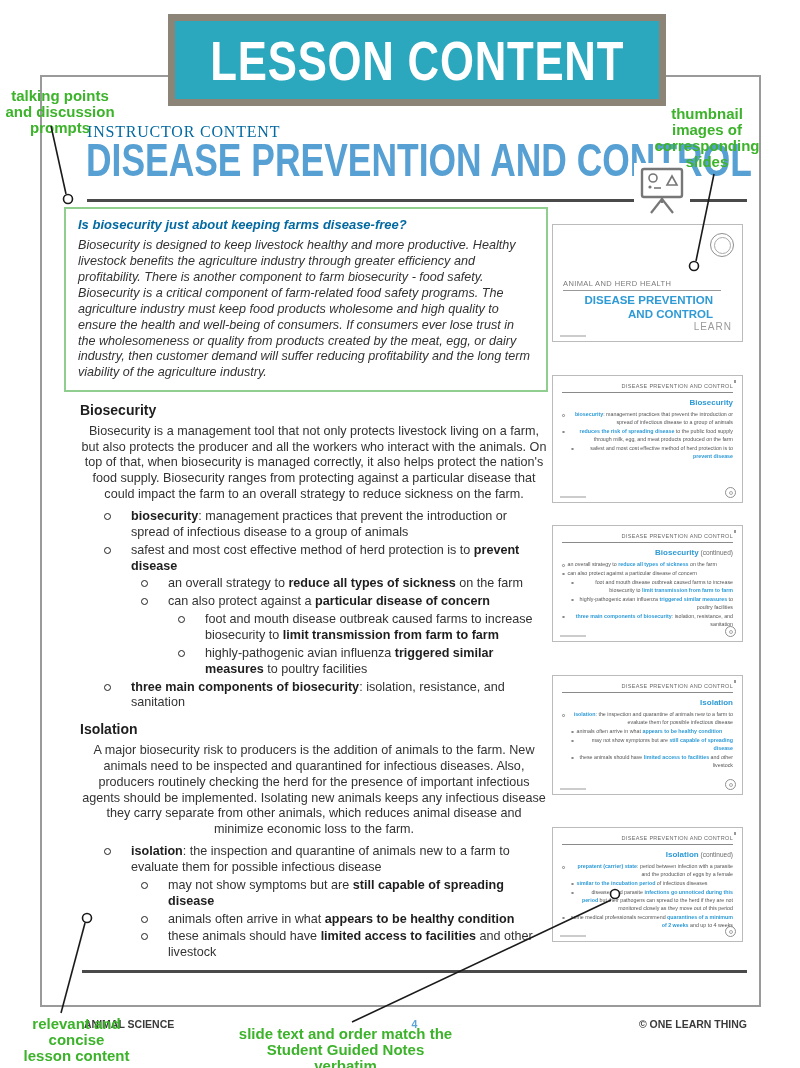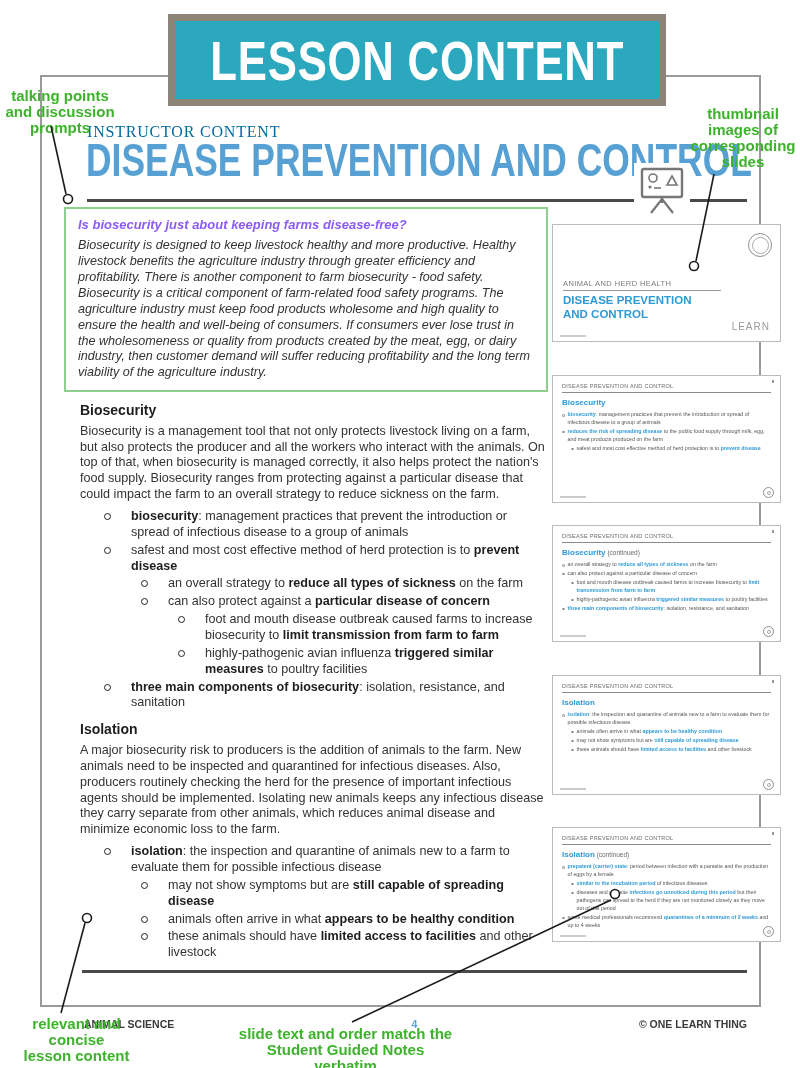--- a/index.html
+++ b/index.html
@@ -24,40 +24,40 @@
                font-size:46px; line-height:1; white-space:nowrap;
                transform:scaleX(.77); transform-origin:left top; }
   .title-rule { position:absolute; left:45px; top:122px; width:660px; height:3px; background:#4a4a4a; }
   .easel { position:absolute; left:592px; top:86px; width:56px; height:52px; background:#fff; }
 
   
   .content { position:absolute; left:38px; top:130px; width:468px;
              font-size:12.6px; line-height:1.26; color:#333; }
   .intro { border:2px solid #8FCE8F; margin-left:-16px; width:484px;
            padding:8px 12px 9px; font-style:italic; margin-bottom:9px; }
-  .intro .q { font-weight:bold; color:#8b5cf6; margin-bottom:5px; font-size:13px; }
+  .intro .q { font-weight:bold; color:#0369a1; margin-bottom:5px; font-size:13px; }
   .sec-h { font-weight:bold; font-size:14px; color:#1e1e1e; margin:10px 0 4px; }
-  .sec-p { margin:0 0 6px; }
+  .sec-p { margin:0 0 6px;text-align:center; }
   .bul { display:flex; margin:2px 0; }
   .bul .mk { flex:0 0 auto; width:7px; height:7px; border:1.7px solid #222;
              border-radius:50%; margin:4px 20px 0 0; }
   .l1 { padding-left:24px; } .l2 { padding-left:61px; } .l3 { padding-left:98px; }
   .bul b { color:#1e1e1e; }
 
   
   .footer-rule { position:absolute; left:40px; top:893px; width:665px; height:3px; background:#4a4a4a; }
   .footer-row { position:absolute; left:40px; top:941px; width:665px; height:16px;
                 font-size:10.5px; font-weight:bold; color:#3a3a3a; }
   .footer-row .fl { position:absolute; left:2px; }
   .footer-row .fc { position:absolute; left:0; right:0; text-align:center; }
   .footer-row .fr { position:absolute; right:0; }
 
   
-  .thumb { position:absolute; left:510px; width:229px; background:#fff;
-           border:1.5px solid #bbb; overflow:hidden; }
+  .thumb { position:absolute; left:510px; width:191px; background:#fff;
+           border:1.5px solid #bbb; overflow:hidden;text-align:right; }
   .t-logo { position:absolute; border:1.5px solid #909090; border-radius:50%; }
   .t-logo:before { content:""; position:absolute; inset:2.5px; border:1px solid #aaa; border-radius:50%; }
   .t-bar { position:absolute; left:7px; bottom:4px; width:26px; height:2px; background:#ccc; }
   .t-dot { position:absolute; right:6px; top:4px; width:2px; height:3px; background:#999; }
   
   .ts-series { position:absolute; left:10px; top:54px; font-size:7.5px; color:#7a7a7a; letter-spacing:.4px; }
   .ts-rule { position:absolute; left:10px; top:65px; width:158px; height:1px; background:#999; }
   .ts-title { position:absolute; left:10px; top:69px; width:150px; font-size:11.5px; font-weight:bold;
               color:#2E9AD6; line-height:1.2; }
   .ts-tag { position:absolute; right:10px; bottom:9px; font-size:10px; color:#9a9a9a; letter-spacing:1px; }
@@ -70,21 +70,21 @@
   .tl { font-size:5.3px; color:#555; line-height:1.5; margin-bottom:1px; display:flex; }
   .tl .smk { flex:0 0 auto; width:2.5px; height:2.5px; border:.8px solid #888; border-radius:50%;
              margin:3px 3px 0 0; }
   .tl.tl2 { padding-left:9px; }
   .tl .hl { color:#2E9AD6; font-weight:bold; }
 
   
   .ann { position:absolute; color:#3CB32A; font-weight:bold; font-size:15px;
          line-height:1.07; text-align:center; z-index:20; }
   #ann-talking-points { left:4px;  top:88px;  width:112px; }
-  #ann-thumbnails     { left:689px; top:106px; width:108px;text-align:center; }
+  #ann-thumbnails     { left:653px; top:106px; width:108px;text-align:center; }
   #ann-lesson-content { left:4px;  top:1016px; width:145px; }
   #ann-guided-notes   { left:238px; top:1026px; width:215px; }
 
   
   .overlay { position:absolute; left:0; top:0; width:800px; height:1068px;
              z-index:30; pointer-events:none; }
 </style>
 </head>
 <body>
 

